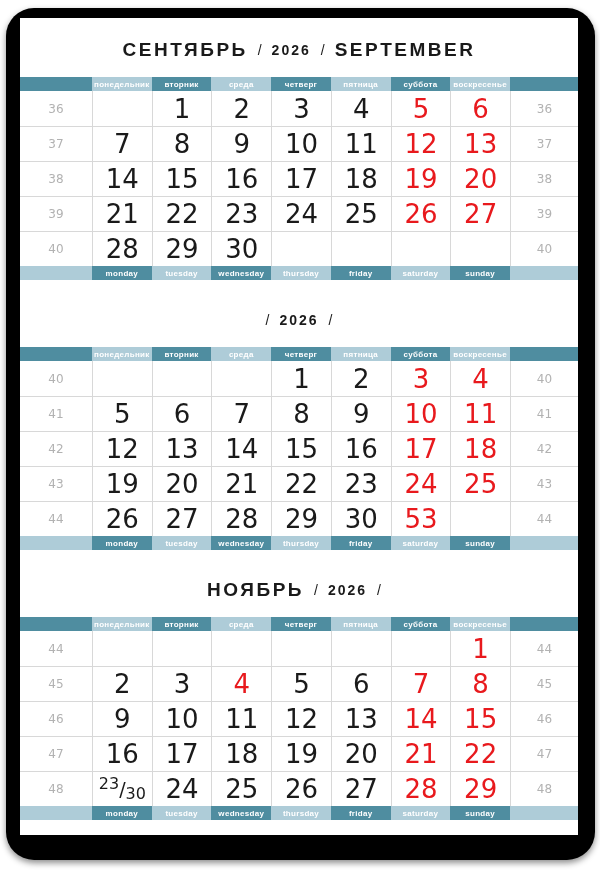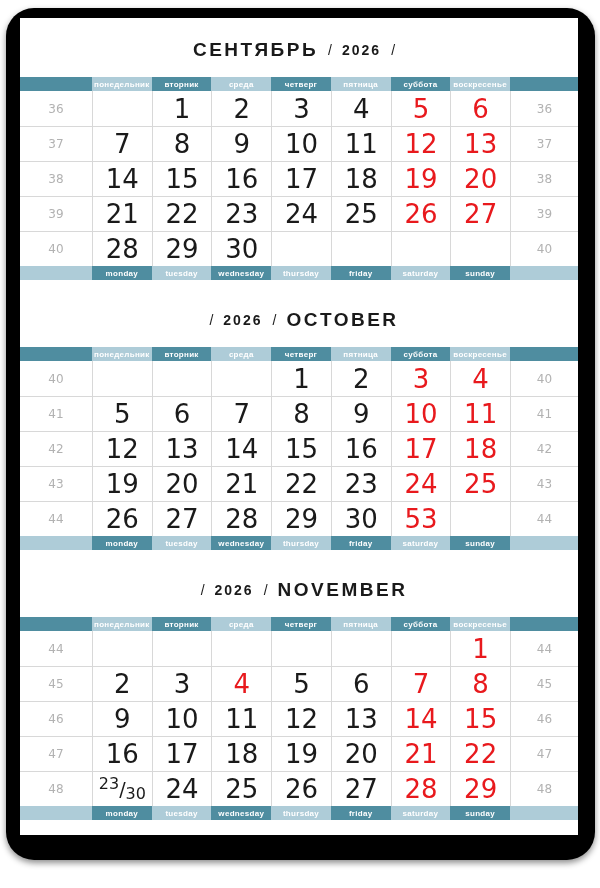--- a/index.html
+++ b/index.html
@@ -62,20 +62,21 @@
 <body>
 
 <div class="frame">
   <div class="card" id="calendar-card">
       <div class="month">
         <div class="title">
           <span class="t-ru">СЕНТЯБРЬ</span>
           <span class="t-sep">/</span>
           <span class="t-year">2026</span>
           <span class="t-sep">/</span>
+          <span class="t-en">SEPTEMBER</span>
         </div>
         <div class="band">
           <div class="cell dark"></div>
           <div class="cell light">понедельник</div>
           <div class="cell dark">вторник</div>
           <div class="cell light">среда</div>
           <div class="cell dark">четверг</div>
           <div class="cell light">пятница</div>
           <div class="cell dark">суббота</div>
           <div class="cell light">воскресенье</div>
@@ -146,21 +147,20 @@
           <div class="cell light">saturday</div>
           <div class="cell dark">sunday</div>
           <div class="cell light"></div>
         </div>
       </div>
       <div class="month">
         <div class="title">
           <span class="t-sep">/</span>
           <span class="t-year">2026</span>
           <span class="t-sep">/</span>
-          <span class="t-en">OCTOBER</span>
         </div>
         <div class="band">
           <div class="cell dark"></div>
           <div class="cell light">понедельник</div>
           <div class="cell dark">вторник</div>
           <div class="cell light">среда</div>
           <div class="cell dark">четверг</div>
           <div class="cell light">пятница</div>
           <div class="cell dark">суббота</div>
           <div class="cell light">воскресенье</div>
@@ -228,24 +228,24 @@
           <div class="cell dark">wednesday</div>
           <div class="cell light">thursday</div>
           <div class="cell dark">friday</div>
           <div class="cell light">saturday</div>
           <div class="cell dark">sunday</div>
           <div class="cell light"></div>
         </div>
       </div>
       <div class="month">
         <div class="title">
+          <span class="t-ru">НОЯБРЬ</span>
           <span class="t-sep">/</span>
           <span class="t-year">2026</span>
           <span class="t-sep">/</span>
-          <span class="t-en">NOVEMBER</span>
         </div>
         <div class="band">
           <div class="cell dark"></div>
           <div class="cell light">понедельник</div>
           <div class="cell dark">вторник</div>
           <div class="cell light">среда</div>
           <div class="cell dark">четверг</div>
           <div class="cell light">пятница</div>
           <div class="cell dark">суббота</div>
           <div class="cell light">воскресенье</div>

